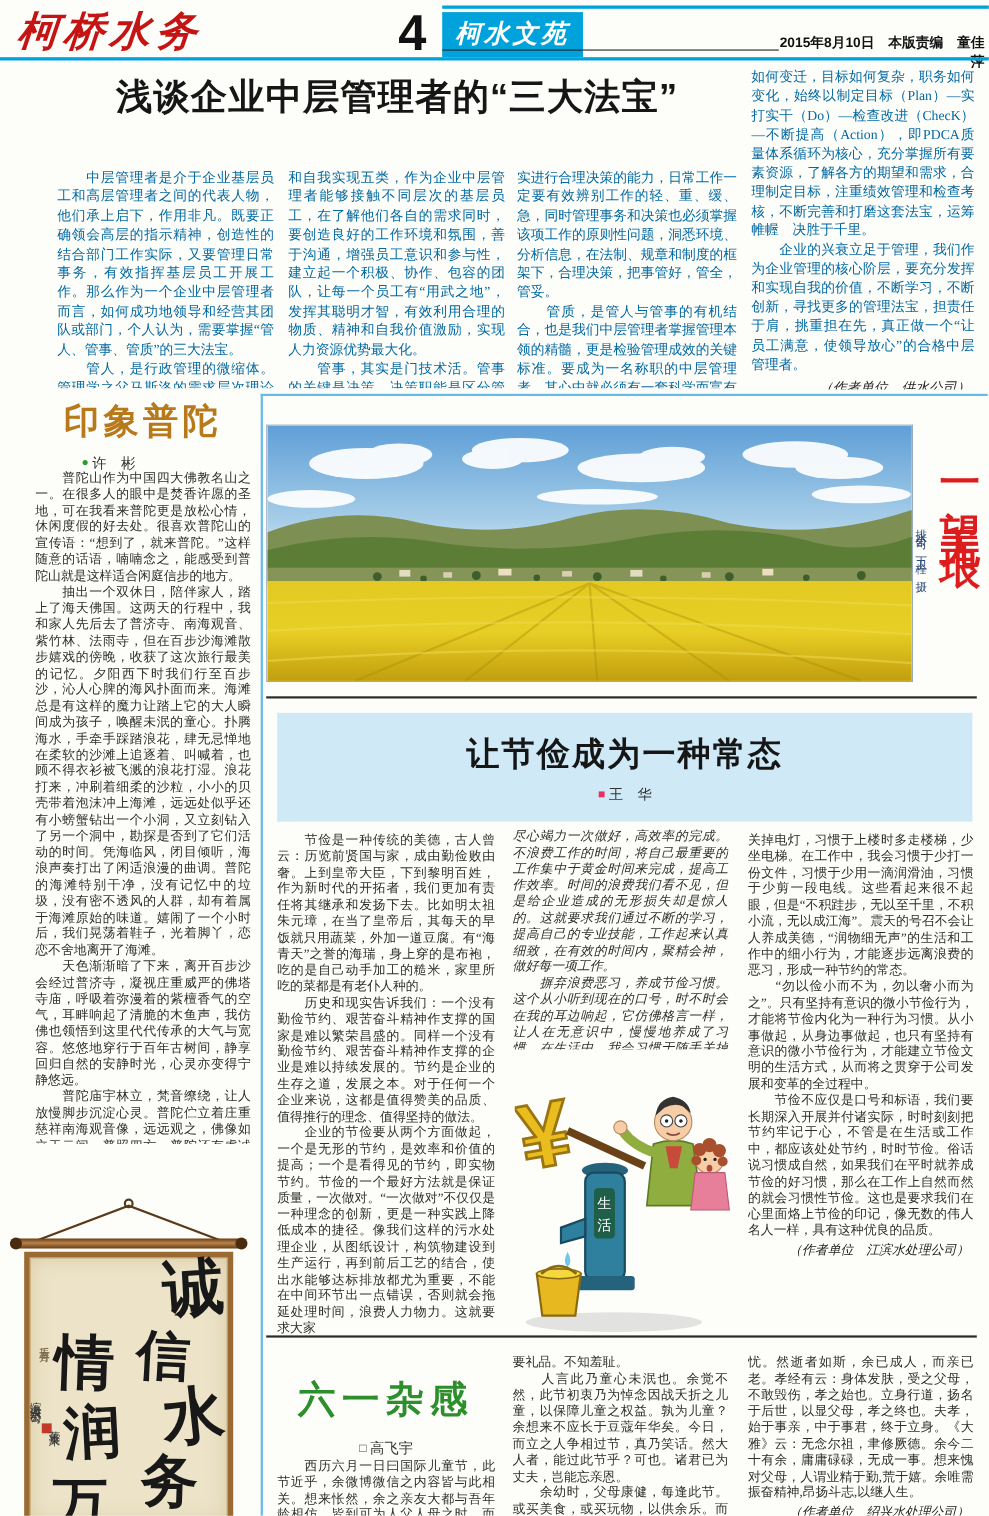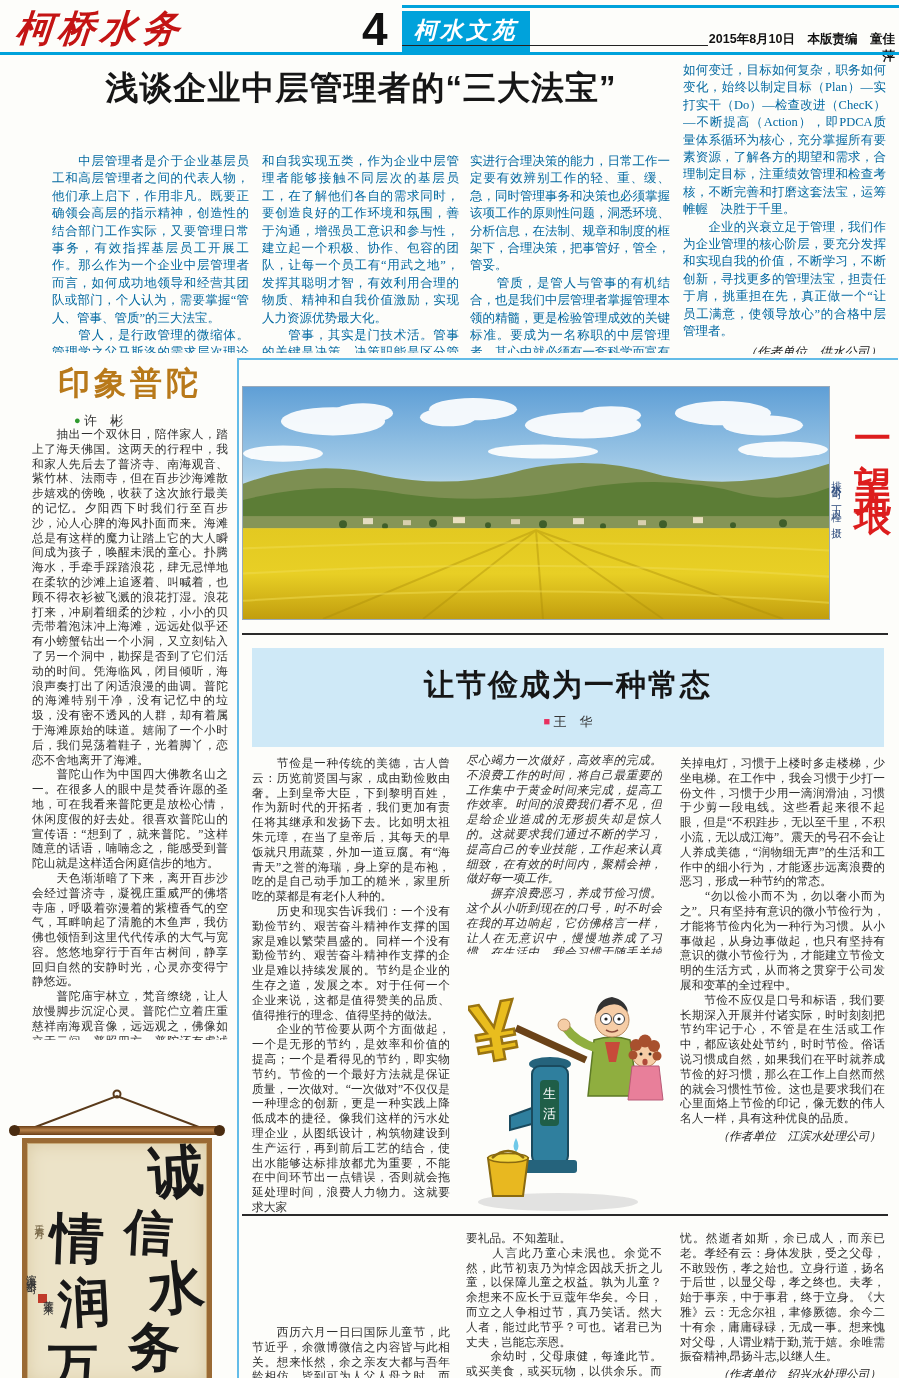--- a/index.html
+++ b/index.html
@@ -116,22 +116,22 @@
   <div class="abs cyan-vline"></div>
 
   <div class="abs" style="left:32px;top:362px;width:196px;">
     <h2 class="h-putuo">印象普陀</h2>
     <div class="author-line" style="text-align:left;padding-left:42px;margin-top:6px;">
       <span class="bullet b-green">●</span>
       <span>许　彬</span>
     </div>
   </div>
   <div class="col body-md" style="left:32px;top:428px;width:196px;height:612px;">
+      <p>　　普陀山作为中国四大佛教名山之一。在很多人的眼中是焚香许愿的圣地，可在我看来普陀更是放松心情，休闲度假的好去处。很喜欢普陀山的宣传语：“想到了，就来普陀。”这样随意的话语，喃喃念之，能感受到普陀山就是这样适合闲庭信步的地方。</p>
       <p>　　抽出一个双休日，陪伴家人，踏上了海天佛国。这两天的行程中，我和家人先后去了普济寺、南海观音、紫竹林、法雨寺，但在百步沙海滩散步嬉戏的傍晚，收获了这次旅行最美的记忆。夕阳西下时我们行至百步沙，沁人心脾的海风扑面而来。海滩总是有这样的魔力让踏上它的大人瞬间成为孩子，唤醒未泯的童心。扑腾海水，手牵手踩踏浪花，肆无忌惮地在柔软的沙滩上追逐着、叫喊着，也顾不得衣衫被飞溅的浪花打湿。浪花打来，冲刷着细柔的沙粒，小小的贝壳带着泡沫冲上海滩，远远处似乎还有小螃蟹钻出一个小洞，又立刻钻入了另一个洞中，勘探是否到了它们活动的时间。凭海临风，闭目倾听，海浪声奏打出了闲适浪漫的曲调。普陀的海滩特别干净，没有记忆中的垃圾，没有密不透风的人群，却有着属于海滩原始的味道。嬉闹了一个小时后，我们晃荡着鞋子，光着脚丫，恋恋不舍地离开了海滩。</p>
-      <p>　　普陀山作为中国四大佛教名山之一。在很多人的眼中是焚香许愿的圣地，可在我看来普陀更是放松心情，休闲度假的好去处。很喜欢普陀山的宣传语：“想到了，就来普陀。”这样随意的话语，喃喃念之，能感受到普陀山就是这样适合闲庭信步的地方。</p>
       <p>　　天色渐渐暗了下来，离开百步沙会经过普济寺，凝视庄重威严的佛塔寺庙，呼吸着弥漫着的紫檀香气的空气，耳畔响起了清脆的木鱼声，我仿佛也领悟到这里代代传承的大气与宽容。悠悠地穿行于百年古树间，静享回归自然的安静时光，心灵亦变得宁静悠远。</p>
       <p>　　普陀庙宇林立，梵音缭绕，让人放慢脚步沉淀心灵。普陀伫立着庄重慈祥南海观音像，远远观之，佛像如立于云间，普照四方。普陀还有虔诚的信徒，三步一叩首行使着朝圣的礼仪，以应其与佛主内心的约定。普陀更有让景色显得澄亮清晰的好空气，让走出雾霾横行的都市人尽情呼吸，亲近自然。</p>
     </div>
 
   <div class="abs photo">
     <svg width="100%" height="100%" viewBox="0 0 586 230" preserveAspectRatio="none">
       <defs>
         <linearGradient id="sky" x1="0" y1="0" x2="0" y2="1">
           <stop offset="0" stop-color="#5f9fd6"></stop>
             <stop offset="0.7" stop-color="#a9cfe9"></stop>
@@ -258,20 +258,27 @@
           <circle cx="165" cy="93" r="4.5"></circle>
       </g>
       <circle cx="173" cy="92" r="1.5" fill="#222222"></circle>
         <circle cx="182" cy="92" r="1.5" fill="#222222"></circle>
       <ellipse cx="177" cy="100" rx="2.6" ry="3.2" fill="#b04a3a"></ellipse>
       <path d="M164,104 L191,104 L195,138 L160,138 Z" fill="#e87f9a" stroke="#b85a76"></path>
     </svg>
   </div>
   <div class="abs black-line2"></div>
 
+  <div class="abs" style="left:252px;top:1250px;width:198px;">
+    <h2 class="h-liuyi">六一杂感</h2>
+    <div class="author-line" style="margin-top:12px;">
+      <span class="bullet b-square">□</span>
+      <span>高飞宇</span>
+    </div>
+  </div>
   <div class="col body-md" style="left:252px;top:1326px;width:198px;height:52px;">
       <p>　　西历六月一日曰国际儿童节，此节近乎，余微博微信之内容皆与此相关。想来怅然，余之亲友大都与吾年龄相仿，皆到可为人父人母之时。而或有人饰童装，或有人游玩乐，更有甚者，索</p>
     </div>
   <div class="col body-md" style="left:466px;top:1232px;width:196px;height:146px;">
       <p>要礼品。不知羞耻。</p>
       <p>　　人言此乃童心未泯也。余觉不然，此节初衷乃为悼念因战夭折之儿童，以保障儿童之权益。孰为儿童？余想来不应长于豆蔻年华矣。今日，而立之人争相过节，真乃笑话。然大人者，能过此节乎？可也。诸君已为丈夫，岂能忘亲恩。</p>
       <p>　　余幼时，父母康健，每逢此节。或买美食，或买玩物，以供余乐。而今父母鬓已斑白，余岂能不想返老还童，无奈天</p>
     </div>
   <div class="col body-md" style="left:680px;top:1232px;width:205px;height:146px;">
       <p>忧。然逝者如斯，余已成人，而亲已老。孝经有云：身体发肤，受之父母，不敢毁伤，孝之始也。立身行道，扬名于后世，以显父母，孝之终也。夫孝，始于事亲，中于事君，终于立身。《大雅》云：无念尔祖，聿修厥德。余今二十有余，庸庸碌碌，无成一事。想来愧对父母，人谓业精于勤,荒于嬉。余唯需振奋精神,昂扬斗志,以继人生。</p>

